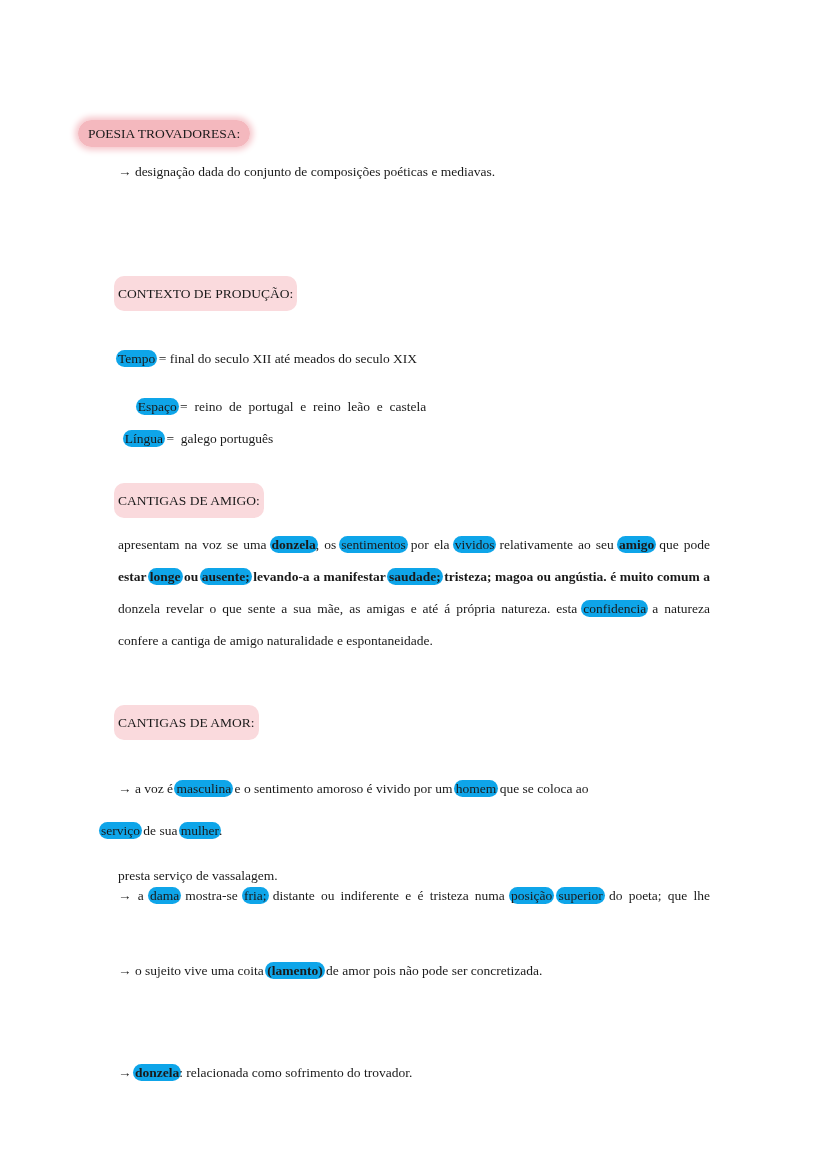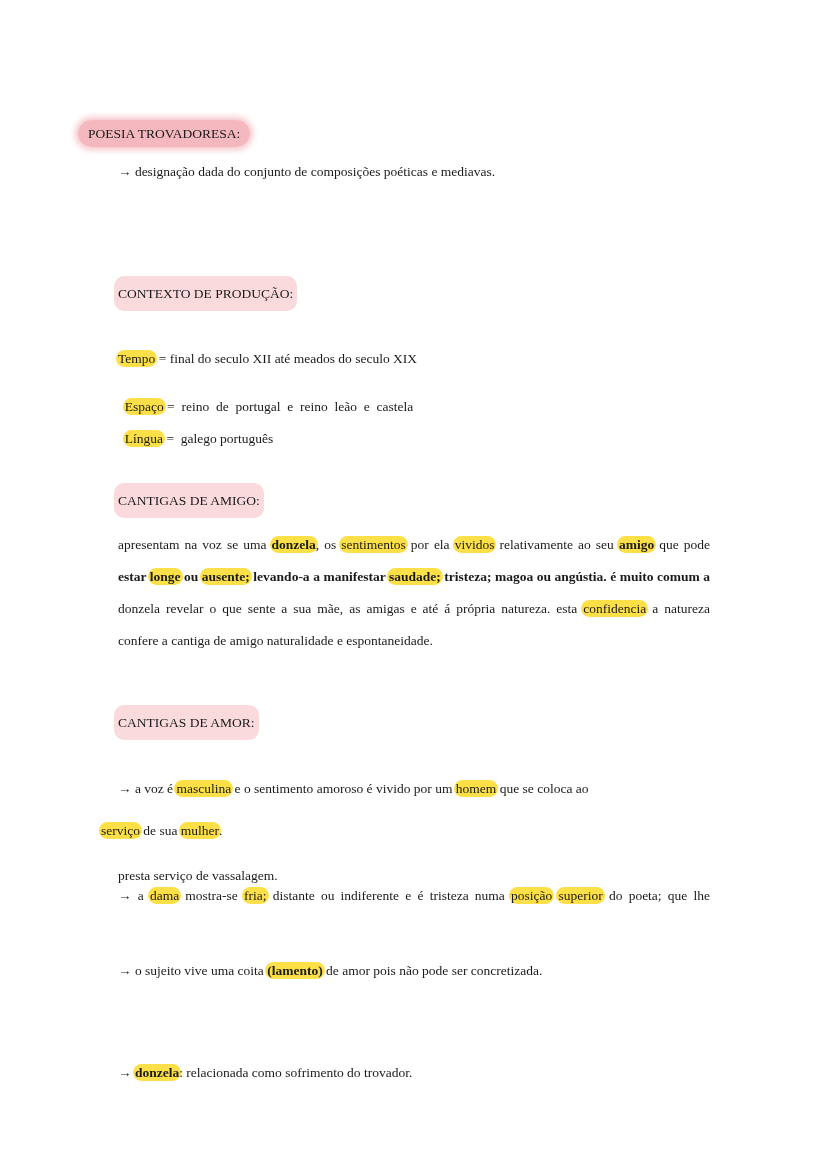--- a/index.html
+++ b/index.html
@@ -1,19 +1,19 @@
 <!DOCTYPE html>
 <html><head>
 <meta charset="utf-8">
 <style>
   html, body { margin:0; padding:0; background:#ffffff; }
   body { width:828px; height:1170px; position:relative; overflow:hidden;
          font-family:"Liberation Serif", "DejaVu Serif", serif; color:#1a1a1a; font-size:13.5px; }
   .abs { position:absolute; white-space:nowrap; }
-  .hl { background:#fde047; border-radius:9px; padding:1px 2px; margin:0 -2px; }
+  .hl { background:#0ea5e9; border-radius:9px; padding:1px 2px; margin:0 -2px; }
   .hl-big { background:#f4b8be; border-radius:18px; padding:6px 10px; margin:0 -10px;
             box-shadow:0 0 6px 3px #f6c6cb; }
   .hl-head { background:#fadadd; border-radius:10px; padding:10px 4px; margin:0 -4px;text-align:center; }
   b { font-weight:bold; }
   .just { position:absolute; left:118px; width:592px; text-align:justify; text-align-last:justify; white-space:normal; }
 </style>
 </head>
 <body>
 
 <div class="abs" style="left:66px;top:126px;margin-left:22px;">
@@ -22,21 +22,21 @@
 
 <div class="abs" style="left:118px;top:164px;">→ designação dada do conjunto de composições poéticas e mediavas.</div>
 
 <div class="abs" style="left:118px;top:286px;">
   <span class="hl-head">CONTEXTO DE PRODUÇÃO:</span>
 </div>
 
 <div class="abs" style="left:118px;top:351px;">
   <span class="hl">Tempo</span> <span>= final do seculo XII até meados do seculo XIX</span>
 </div>
-<div class="abs" style="left:118px;top:383px;white-space:pre;">
+<div class="abs" style="left:131px;top:383px;white-space:pre;">
   <span class="hl">Espaço</span> <span style="white-space:pre;">=  reino  de  portugal  e  reino  leão  e  castela</span>
 </div>
 <div class="abs" style="left:118px;top:415px;white-space:pre;">
   <span class="hl">Língua</span> <span style="white-space:pre;">=  galego português</span>
 </div>
 
 <div class="abs" style="left:118px;top:493px;">
   <span class="hl-head">CANTIGAS DE AMIGO:</span>
 </div>
 

